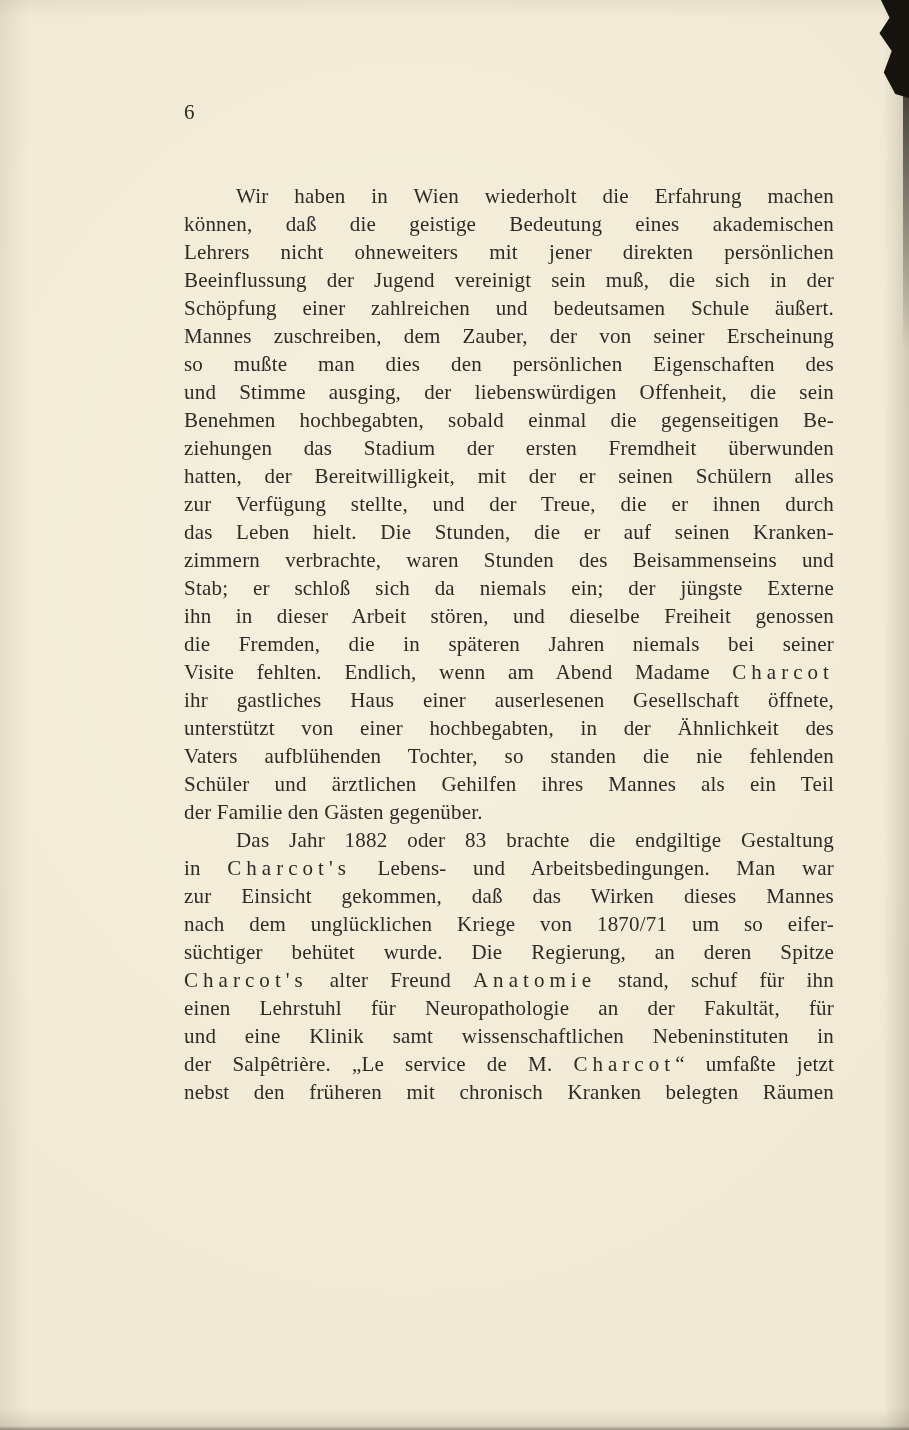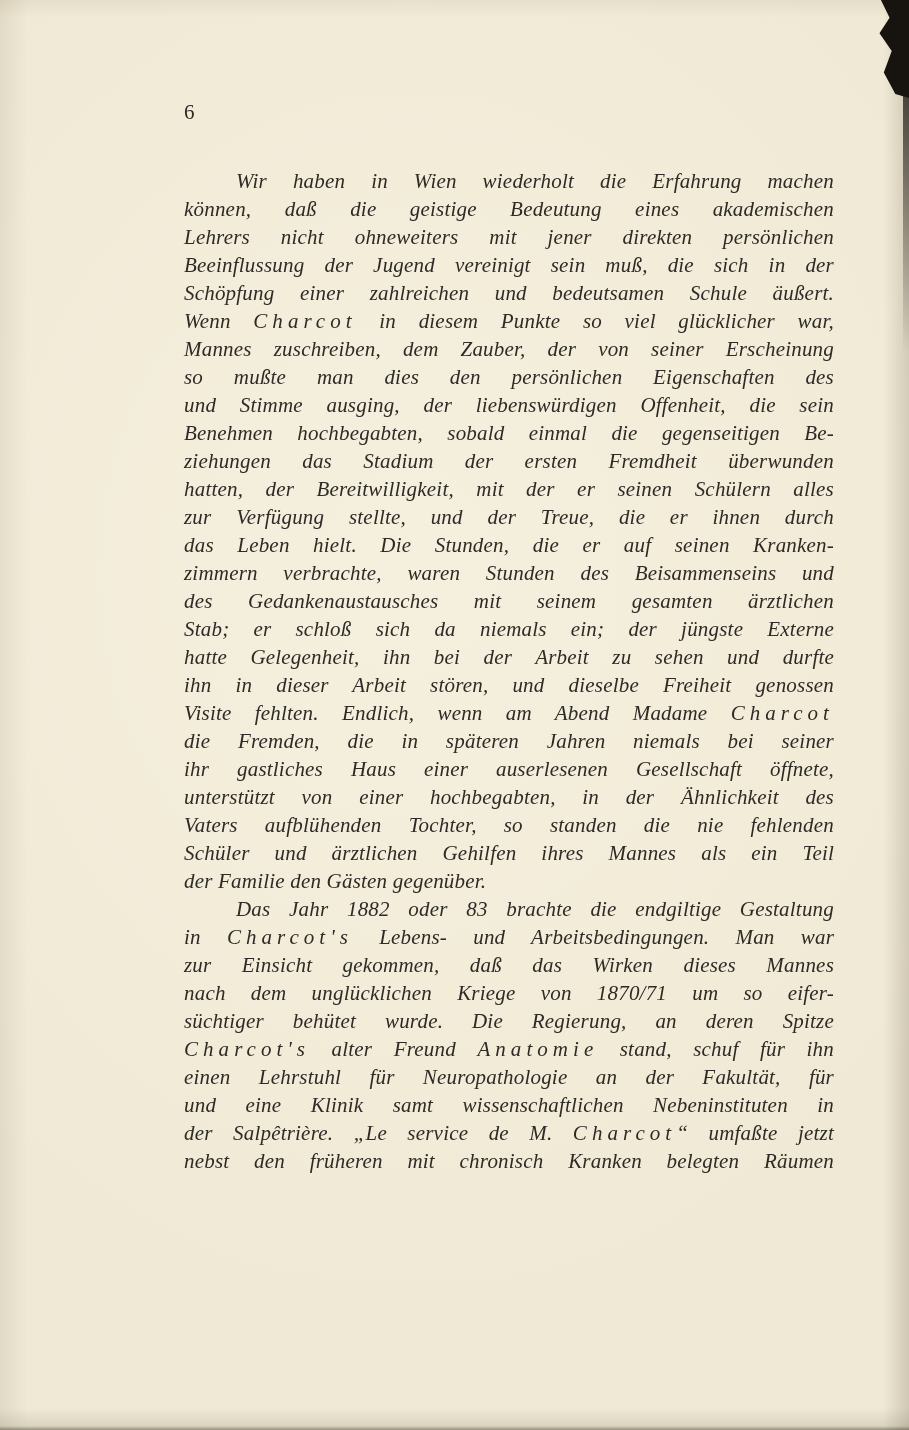--- a/index.html
+++ b/index.html
@@ -26,23 +26,22 @@
   .page-number {
     position: absolute;
     left: 184px;
     top: 100px;
     font-size: 21px;
     line-height: 24px;
   }
   .text-block {
     position: absolute;
     left: 184px;
-    top: 167px;
+    top: 182px;
     width: 650px;
-    font-style: italic;
   }
   .line {
     font-size: 21px;
     height: 28px;
     line-height: 28px;
     text-align: justify;
     text-align-last: justify;
     letter-spacing: 0.2px;
   }
   .line.para-end {
@@ -87,36 +86,33 @@
 
 <div class="page">
   <div class="page-number">6</div>
 
   <div class="text-block">
       <div class="line indent">Wir haben in Wien wiederholt die Erfahrung machen</div>
       <div class="line">können, daß die geistige Bedeutung eines akademischen</div>
       <div class="line">Lehrers nicht ohneweiters mit jener direkten persönlichen</div>
       <div class="line">Beeinflussung der Jugend vereinigt sein muß, die sich in der</div>
       <div class="line">Schöpfung einer zahlreichen und bedeutsamen Schule äußert.</div>
-      <div class="line">Wenn <span class="sperr">Charcot</span> in diesem Punkte so viel glücklicher war,</div>
       <div class="line">Mannes zuschreiben, dem Zauber, der von seiner Erscheinung</div>
       <div class="line">so mußte man dies den persönlichen Eigenschaften des</div>
       <div class="line">und Stimme ausging, der liebenswürdigen Offenheit, die sein</div>
       <div class="line">Benehmen hochbegabten, sobald einmal die gegenseitigen Be-</div>
       <div class="line">ziehungen das Stadium der ersten Fremdheit überwunden</div>
       <div class="line">hatten, der Bereitwilligkeit, mit der er seinen Schülern alles</div>
       <div class="line">zur Verfügung stellte, und der Treue, die er ihnen durch</div>
       <div class="line">das Leben hielt. Die Stunden, die er auf seinen Kranken-</div>
       <div class="line">zimmern verbrachte, waren Stunden des Beisammenseins und</div>
-      <div class="line">des Gedankenaustausches mit seinem gesamten ärztlichen</div>
       <div class="line">Stab; er schloß sich da niemals ein; der jüngste Externe</div>
-      <div class="line">hatte Gelegenheit, ihn bei der Arbeit zu sehen und durfte</div>
       <div class="line">ihn in dieser Arbeit stören, und dieselbe Freiheit genossen</div>
+      <div class="line">die Fremden, die in späteren Jahren niemals bei seiner</div>
       <div class="line">Visite fehlten. Endlich, wenn am Abend Madame <span class="sperr">Charcot</span></div>
-      <div class="line">die Fremden, die in späteren Jahren niemals bei seiner</div>
       <div class="line">ihr gastliches Haus einer auserlesenen Gesellschaft öffnete,</div>
       <div class="line">unterstützt von einer hochbegabten, in der Ähnlichkeit des</div>
       <div class="line">Vaters aufblühenden Tochter, so standen die nie fehlenden</div>
       <div class="line">Schüler und ärztlichen Gehilfen ihres Mannes als ein Teil</div>
       <div class="line para-end">der Familie den Gästen gegenüber.</div>
       <div class="line indent">Das Jahr 1882 oder 83 brachte die endgiltige Gestaltung</div>
       <div class="line">in <span class="sperr">Charcot's</span> Lebens- und Arbeitsbedingungen. Man war</div>
       <div class="line">zur Einsicht gekommen, daß das Wirken dieses Mannes</div>
       <div class="line">nach dem unglücklichen Kriege von 1870/71 um so eifer-</div>
       <div class="line">süchtiger behütet wurde. Die Regierung, an deren Spitze</div>

